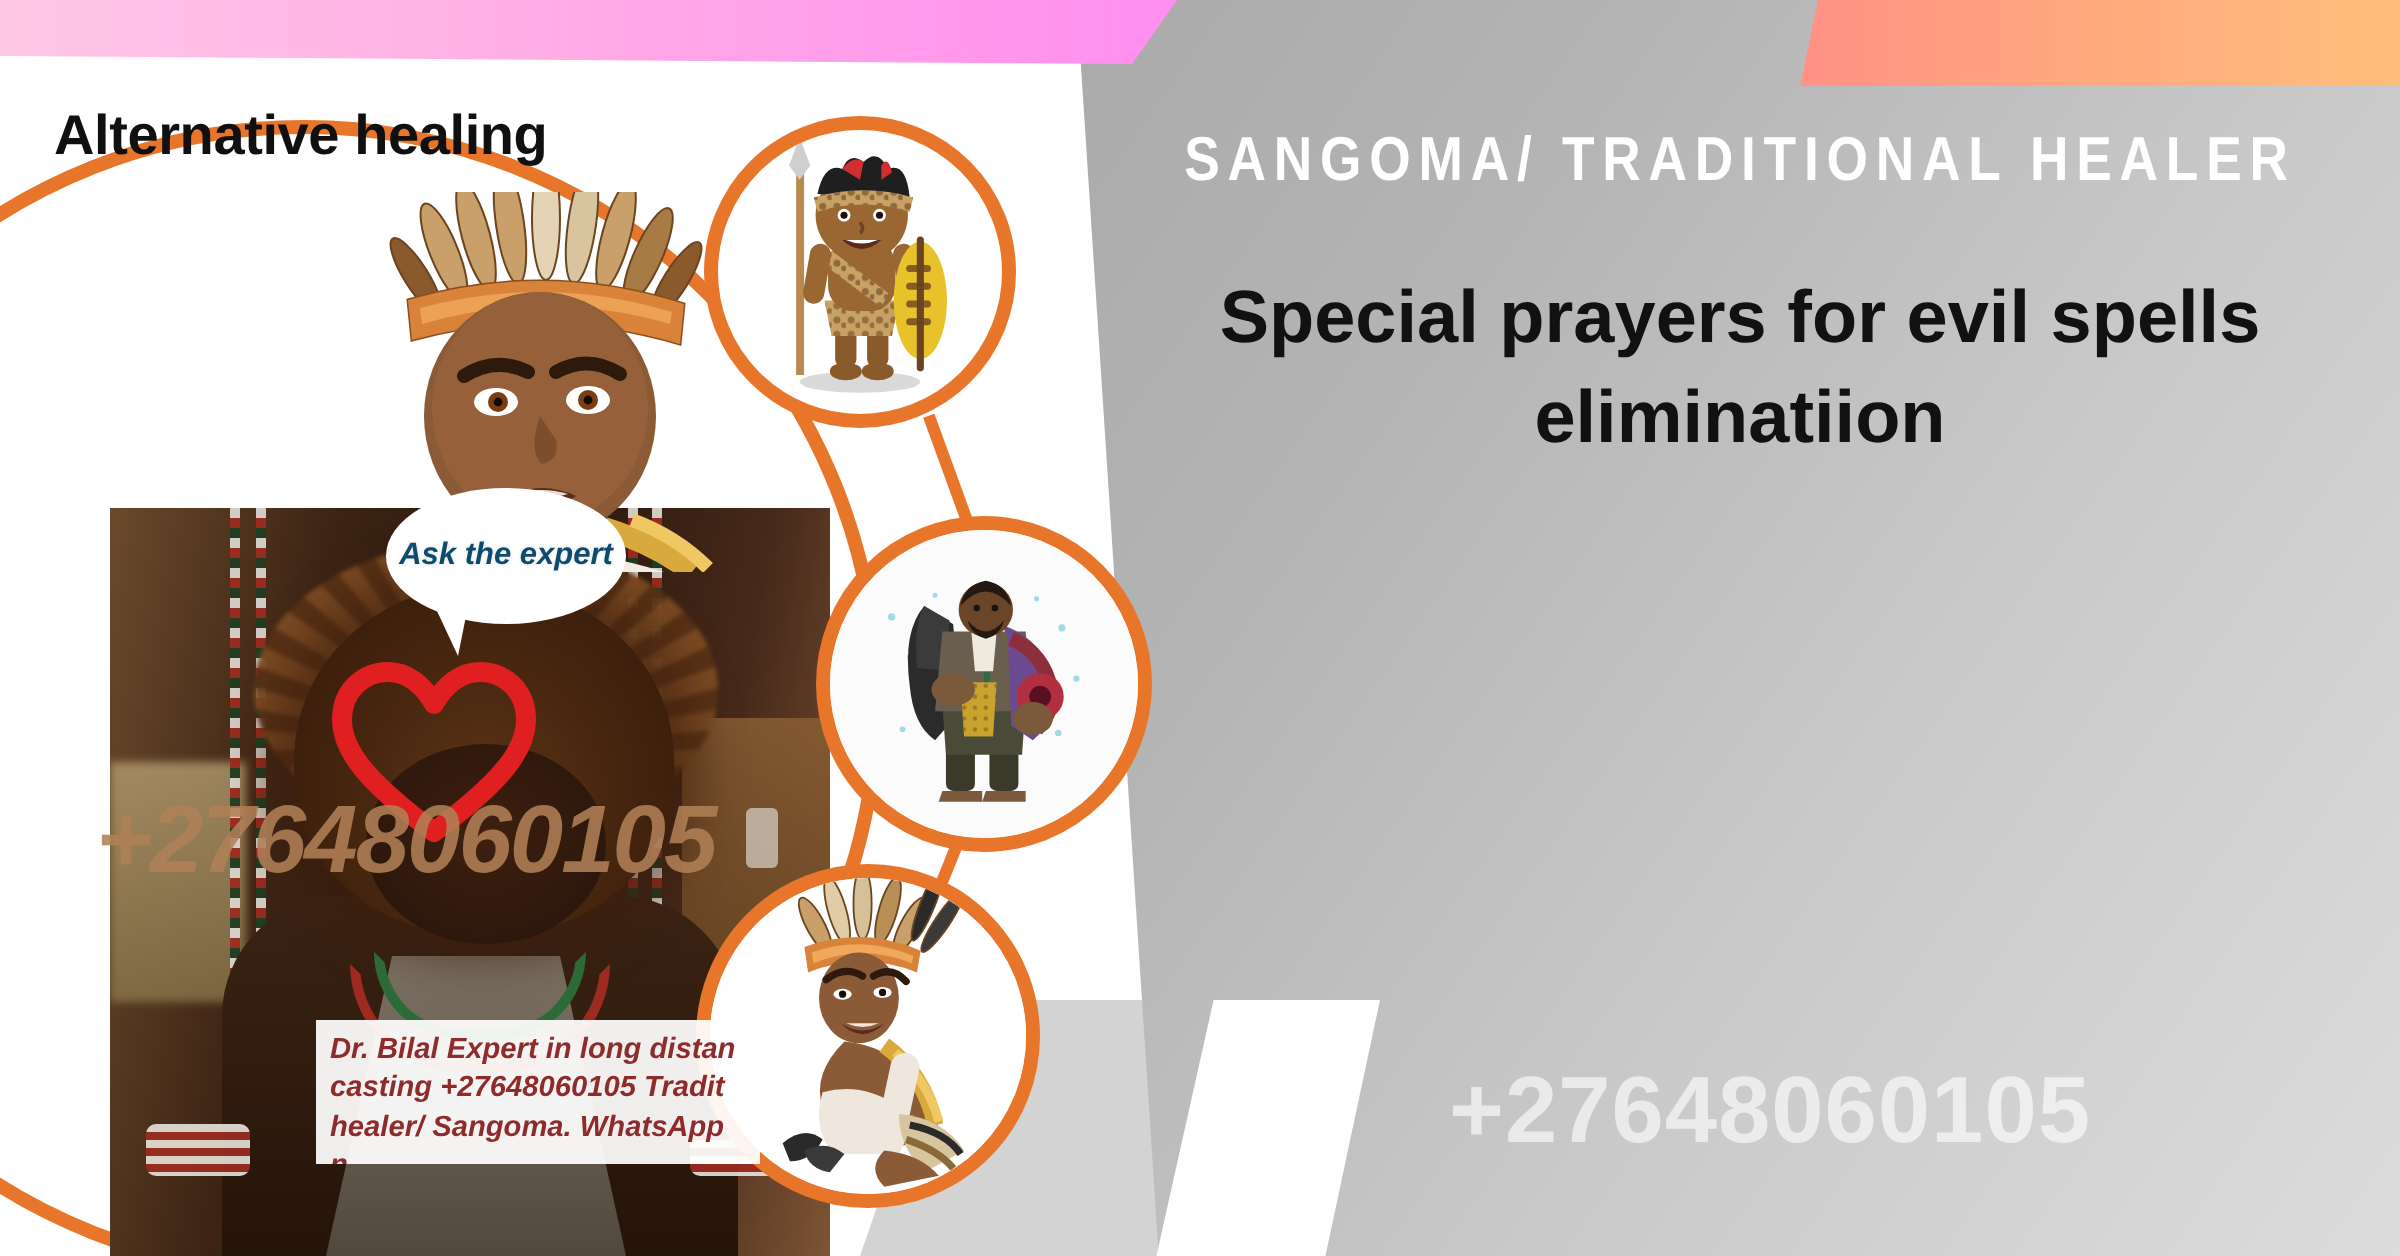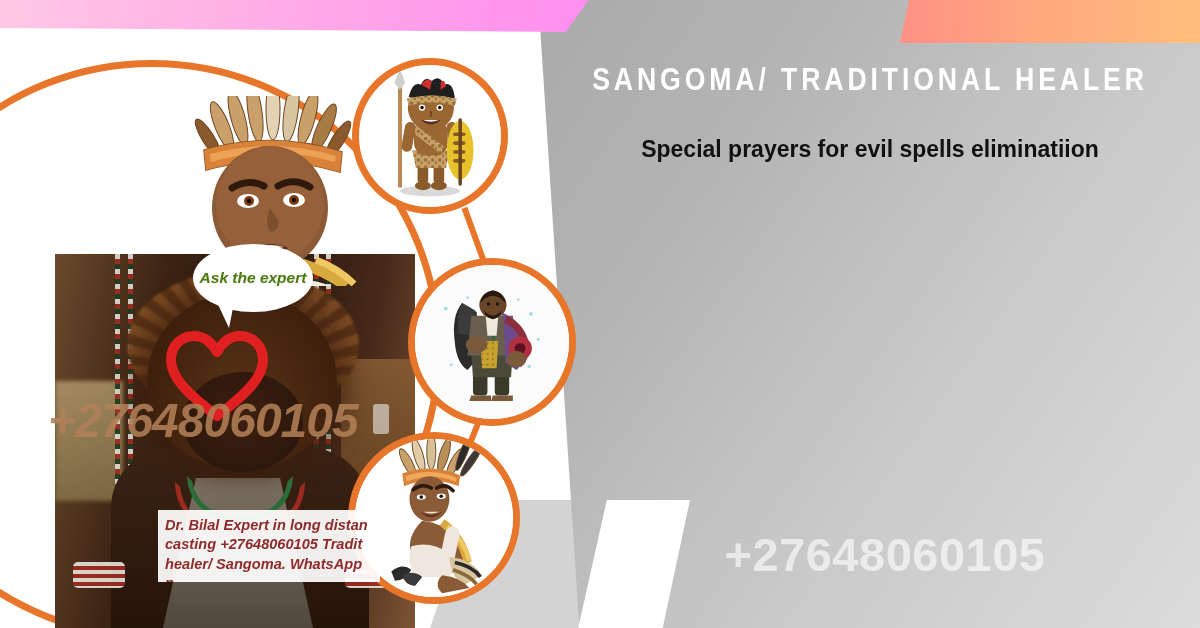--- a/index.html
+++ b/index.html
@@ -86,21 +86,21 @@
     width: 610px;
     color: #fa3c32;
     font-size: 31.5px;
     font-weight: bold;
     line-height: 1.33;
   }
   .prayers {
     margin: 36px auto 0 auto;
     width: 560px;
     color: #111111;
-    font-size: 23px;
+    font-size: 37px;
     font-weight: bold;
     line-height: 1.34;
   }
   .phone-ghost {
     position: absolute;
     left: 55px; top: 527px;
     width: 580px;
     color: rgba(255,255,255,0.62);
     font-size: 47px;
     font-weight: bold;
@@ -237,21 +237,21 @@
   }
   .speech {
     position: absolute; left: 193px; top: 244px;
     width: 120px; height: 68px;
     background: #ffffff;
     border-radius: 50%;
     z-index: 15;
     display: flex; align-items: center; justify-content: center;
   }
   .speech-txt {
-    color: #4d7c0f;
+    color: #0c4a6e;
     font-size: 15.5px; font-weight: bold; font-style: italic;
     text-align: center; line-height: 1.22;
     text-shadow: 0 0 2px rgba(0,0,0,.12);
   }
   .speech-tail {
     position: absolute; left: 215px; top: 298px;
     width: 0; height: 0;
     border-left: 14px solid transparent;
     border-right: 6px solid transparent;
     border-top: 30px solid #ffffff;
@@ -304,20 +304,21 @@
 
 <div class="poster">
 
   <div class="bar-pink"></div>
   <div class="bar-orange"></div>
 
   <div class="grey-wedge"></div>
   <div class="grey-panel"></div>
   <div class="grey-wedge-cut"></div>
 
+  <div class="alt-heading">Alternative healing</div>
 
   <div class="big-arc"></div>
 
   <div class="illus-figure">
     <svg viewBox="0 0 220 190" xmlns="http://www.w3.org/2000/svg">
       <g>
 
         <g stroke="#6b4522" stroke-width="1" fill="#c9a06a">
           <ellipse cx="52" cy="30" rx="7" ry="26" transform="rotate(-22 52 30)"></ellipse>
           <ellipse cx="68" cy="22" rx="7" ry="28" transform="rotate(-15 68 22)"></ellipse>

